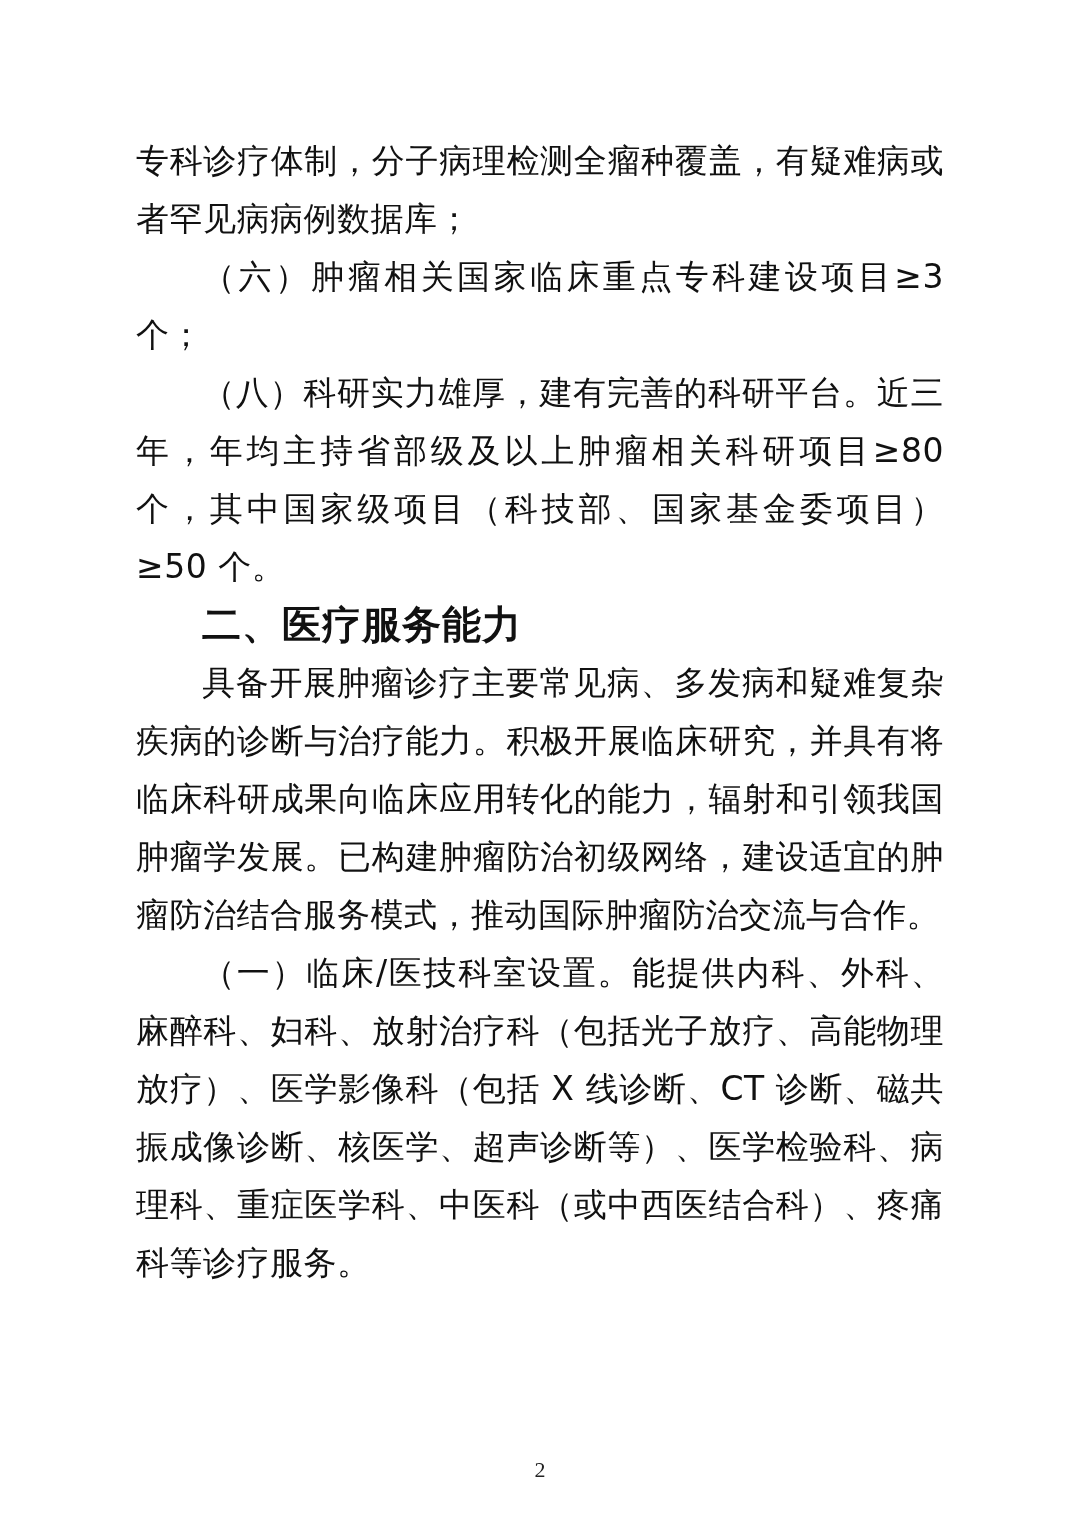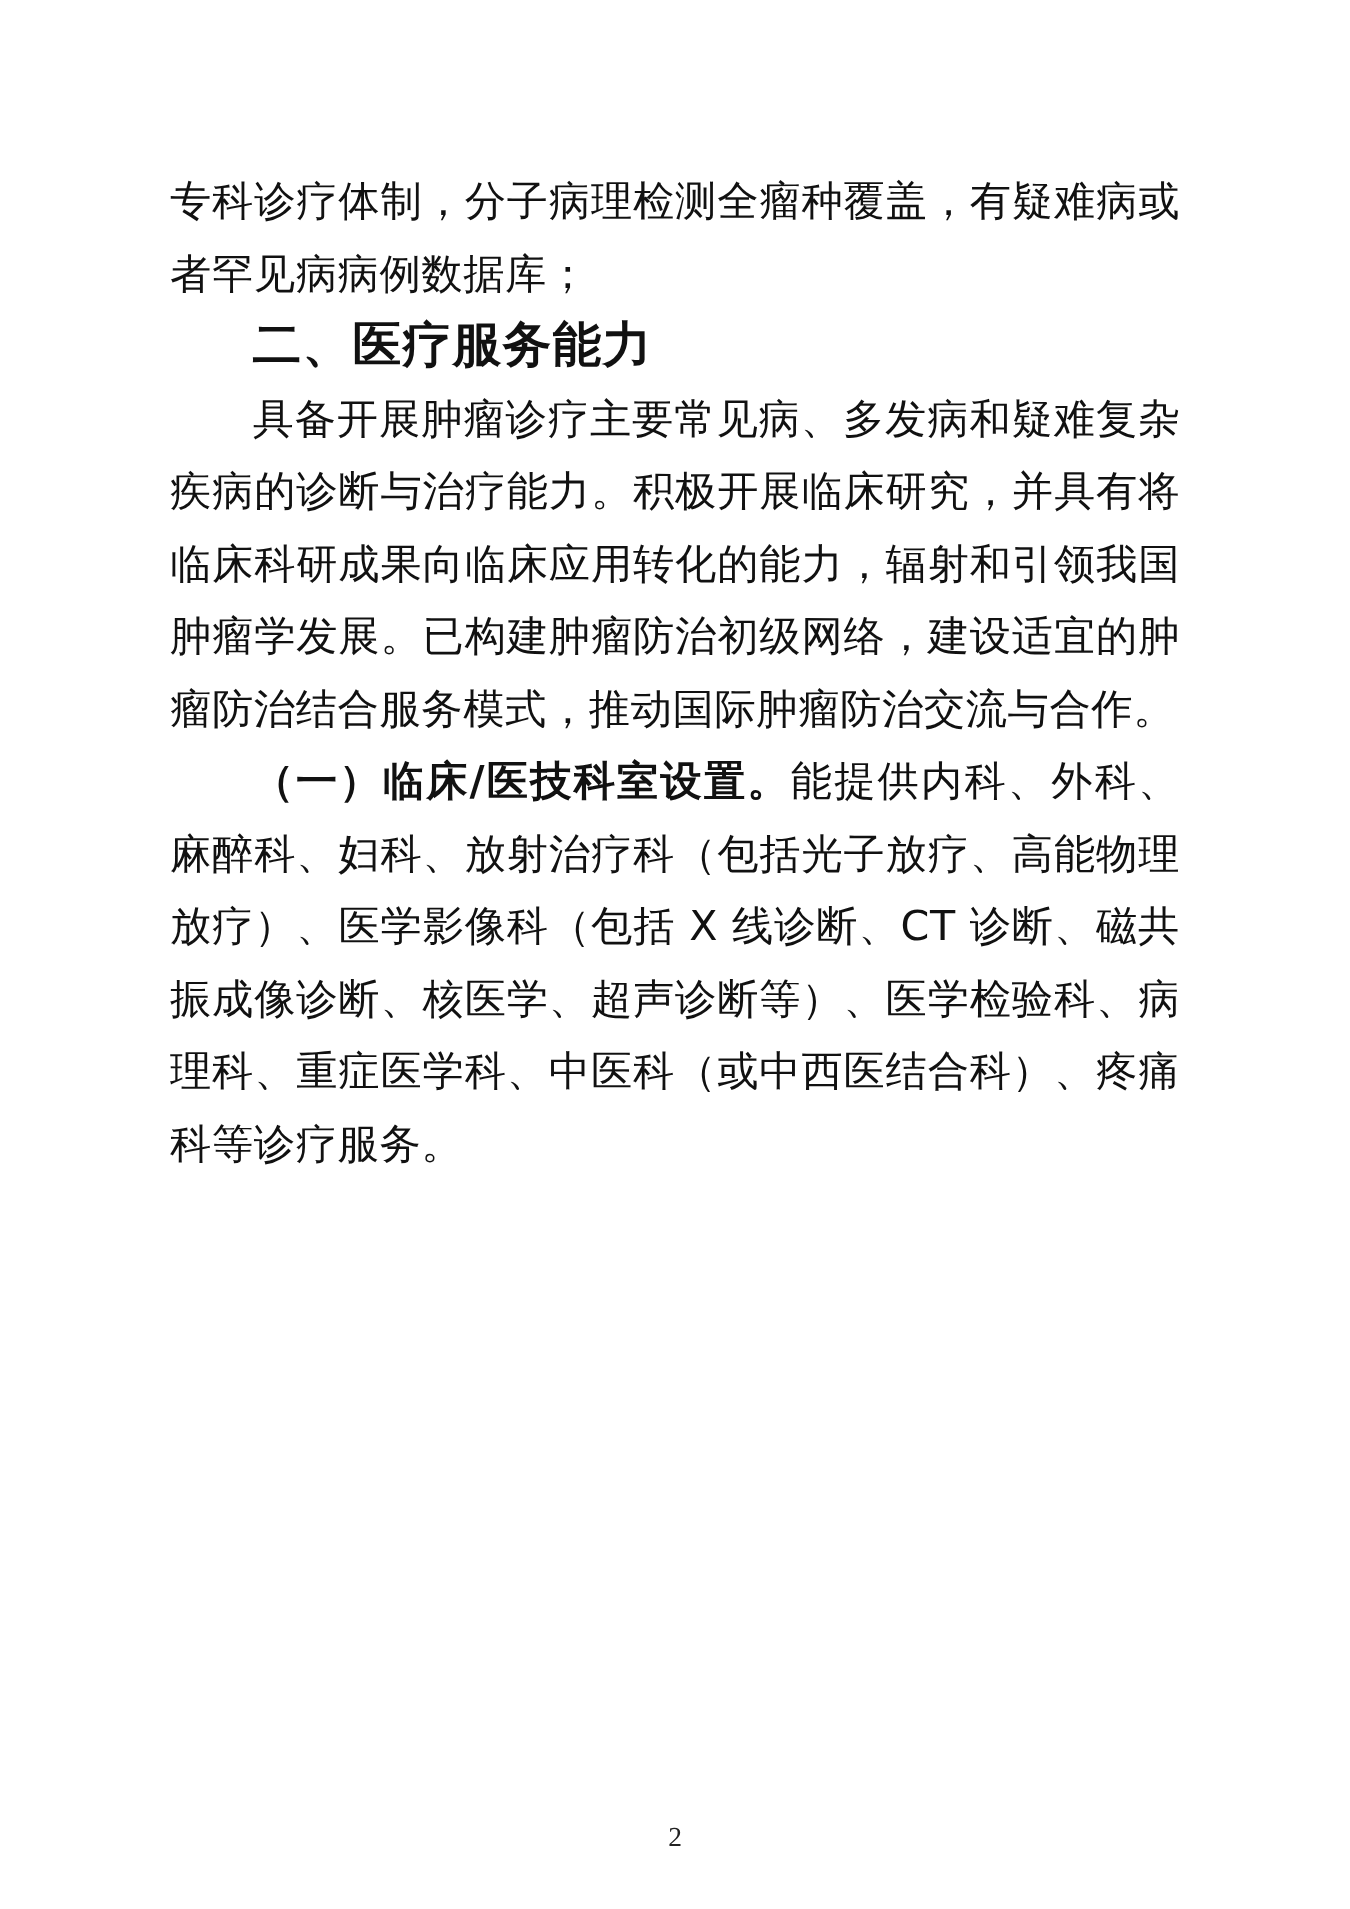--- a/index.html
+++ b/index.html
@@ -43,21 +43,21 @@
   }
   .heading {
     margin: 0;
     text-indent: 66px;
     font-weight: 700;
     font-size: 39px;
     line-height: 58px;
     letter-spacing: 1px;
   }
   .subhead-lead {
-    font-weight: 700;
+    font-weight: 400;
   }
   .page-number {
     position: absolute;
     left: 0;
     right: 0;
     bottom: 44px;
     text-align: center;
     font-size: 22px;
     color: #222222;
     font-family: "Liberation Serif", serif;
@@ -66,22 +66,24 @@
 </head>
 <body>
 
 <div class="page">
 
   <div class="body-text">
 
     <p class="para">专科诊疗体制，分子病理检测全瘤种覆盖，有疑难病或者罕见病病例数据库；</p>
 
 
+    <p class="para indent">（六）肿瘤相关国家临床重点专科建设项目≥3个；</p>
 
 
+    <p class="para indent">（八）科研实力雄厚，建有完善的科研平台。近三年，年均主持省部级及以上肿瘤相关科研项目≥80 个，其中国家级项目（科技部、国家基金委项目）≥50 个。</p>
 
     <p class="heading">二、医疗服务能力</p>
 
     <p class="para indent">具备开展肿瘤诊疗主要常见病、多发病和疑难复杂疾病的诊断与治疗能力。积极开展临床研究，并具有将临床科研成果向临床应用转化的能力，辐射和引领我国肿瘤学发展。已构建肿瘤防治初级网络，建设适宜的肿瘤防治结合服务模式，推动国际肿瘤防治交流与合作。</p>
 
     <p class="para indent"><span class="subhead-lead">（一）临床/医技科室设置。</span><span>能提供内科、外科、麻醉科、妇科、放射治疗科（包括光子放疗、高能物理放疗）、医学影像科（包括 X 线诊断、CT 诊断、磁共振成像诊断、核医学、超声诊断等）、医学检验科、病理科、重症医学科、中医科（或中西医结合科）、疼痛科等诊疗服务。</span></p>
 
   </div>
 
   <div class="page-number">2</div>

